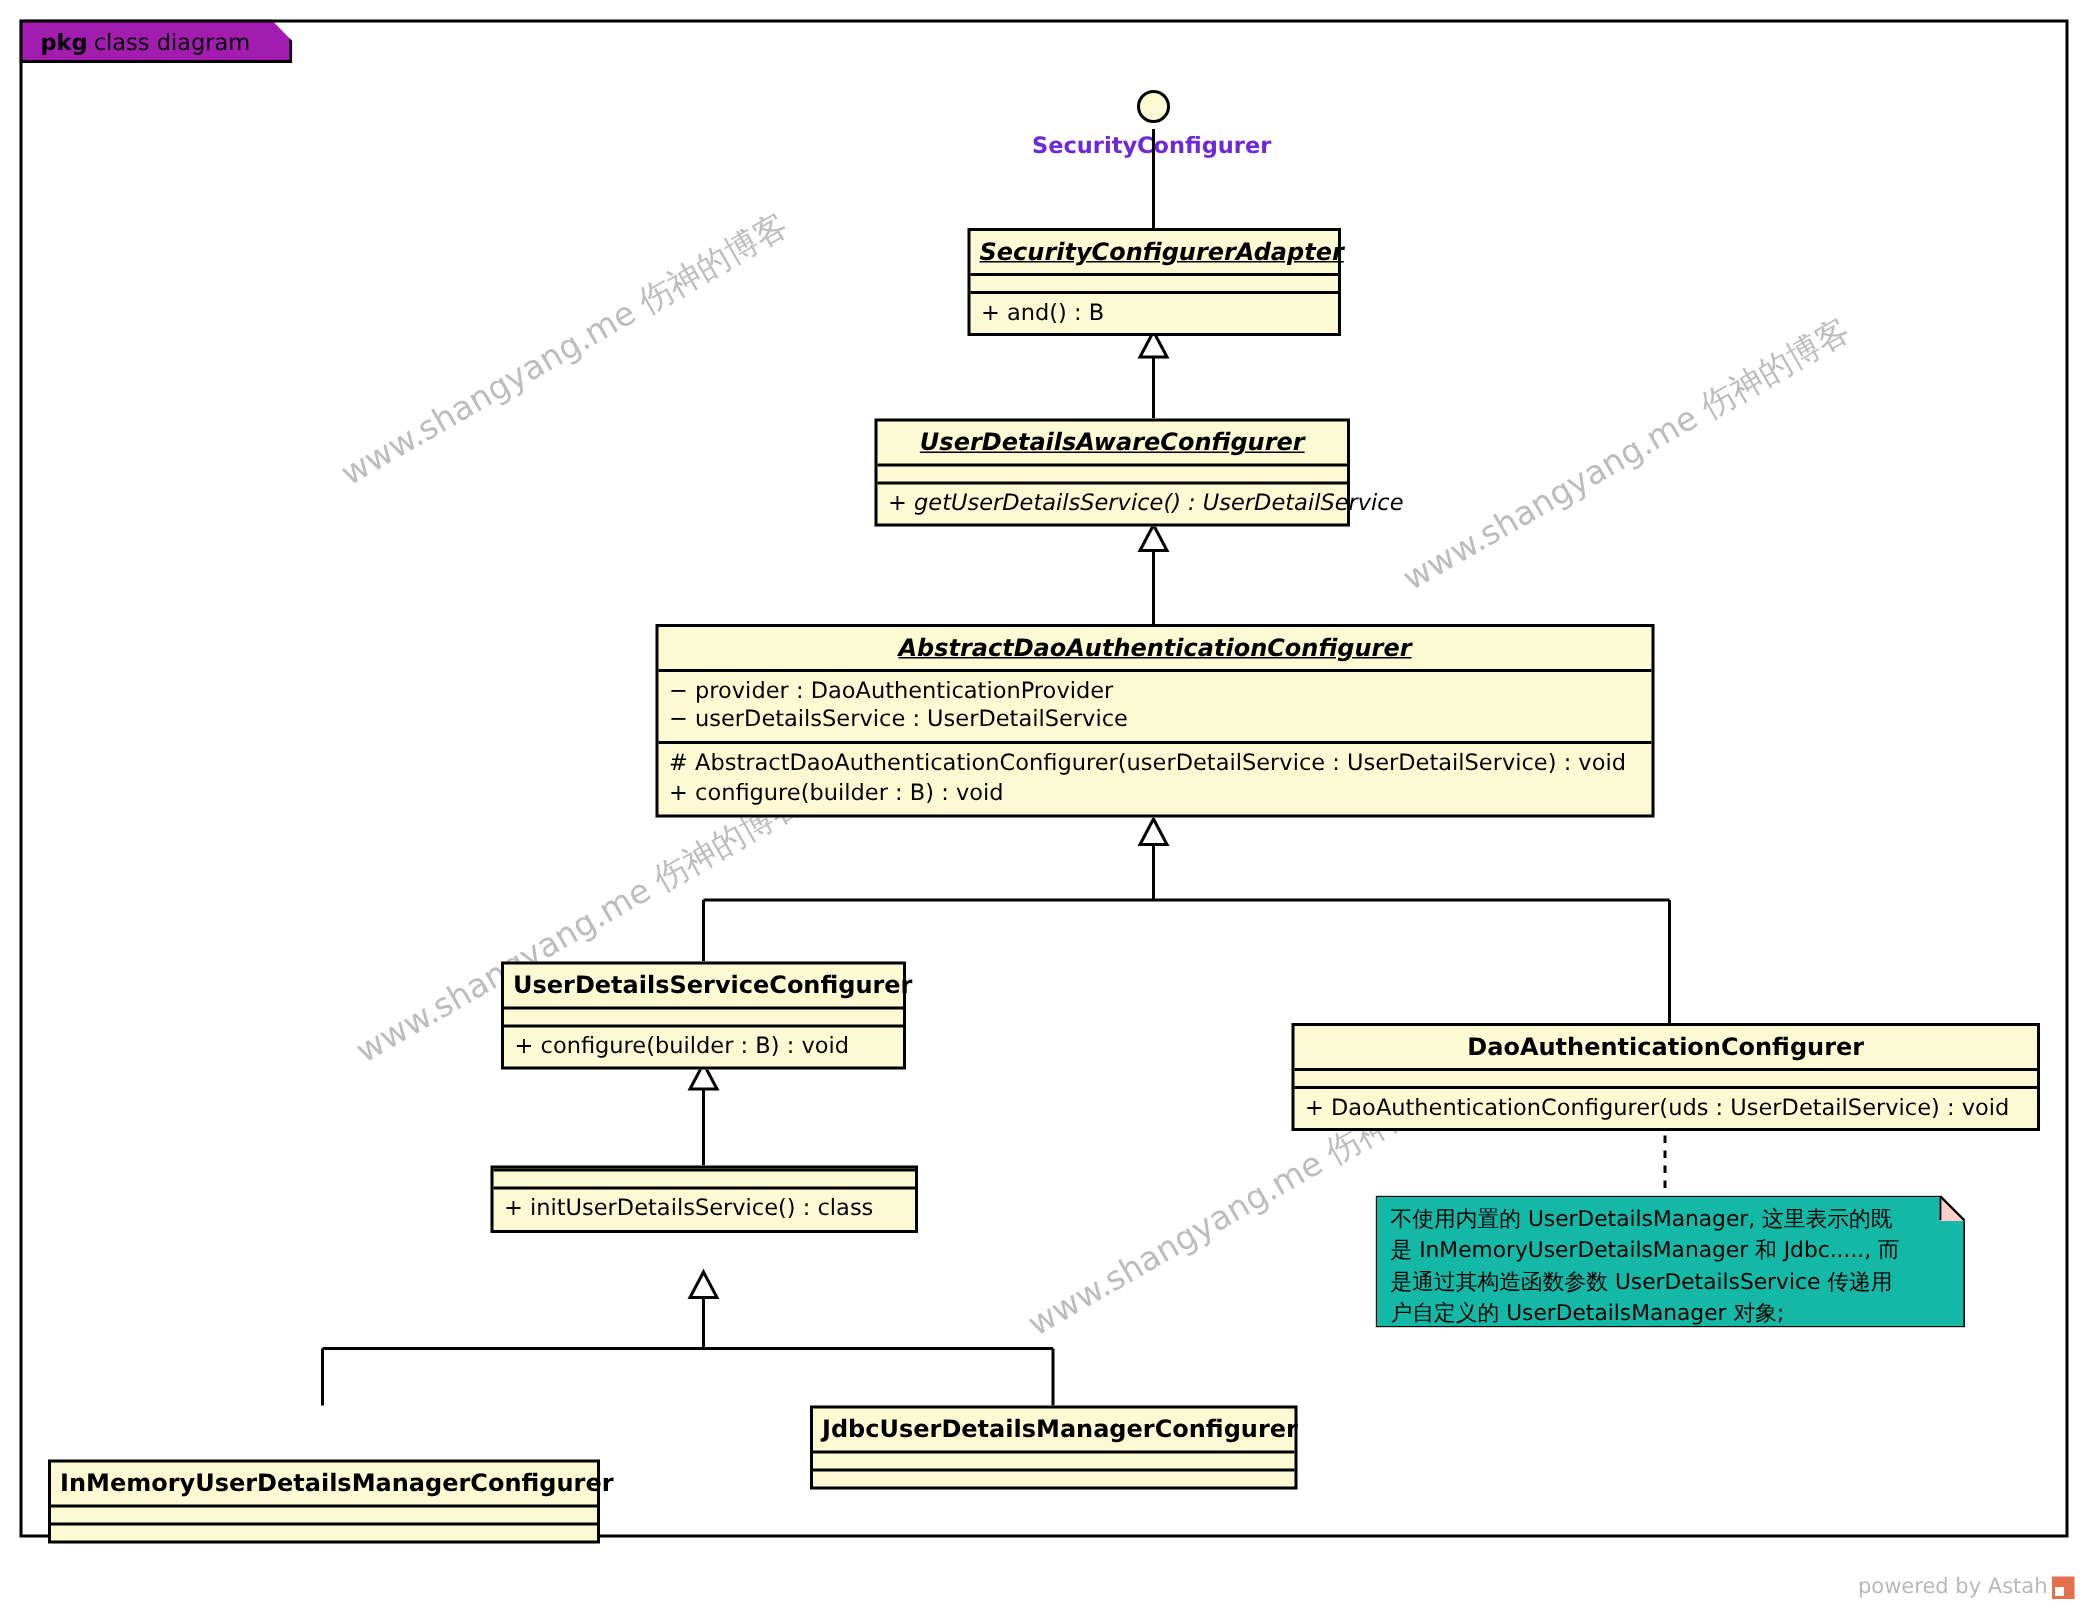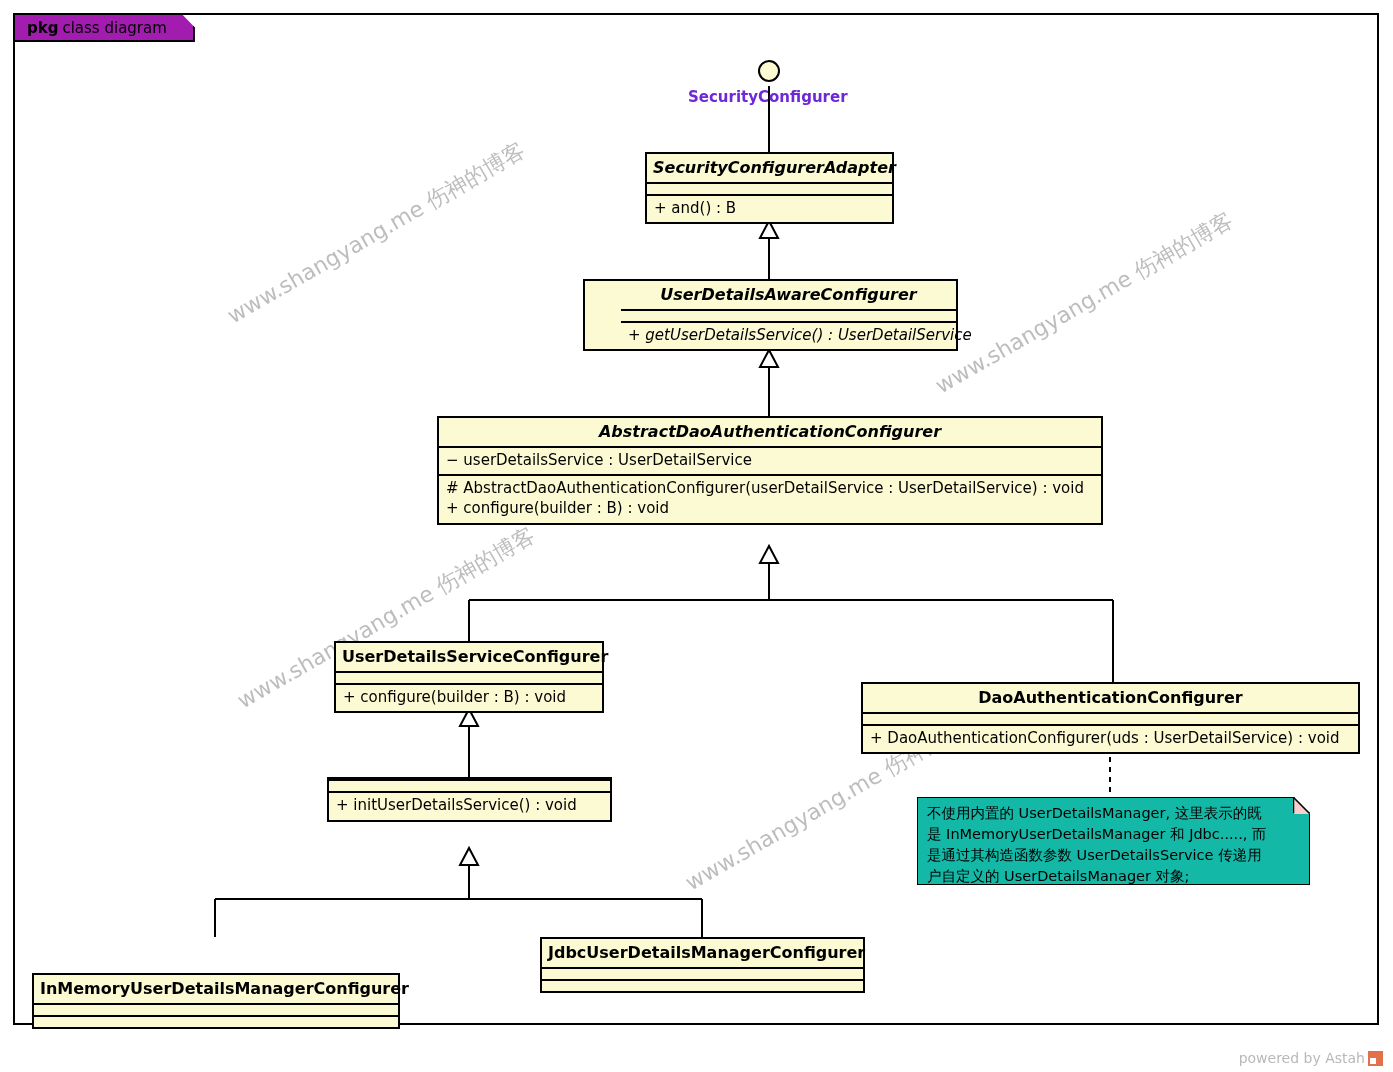--- a/index.html
+++ b/index.html
@@ -77,21 +77,21 @@
   }
   .uml-class .cname {
     text-align: center;
     font-weight: bold;
     font-size: 16px;
     color: #000;
     padding: 5px 6px 5px 6px;
     line-height: 1.1;
     white-space: nowrap;
   }
-  .uml-class.abstract .cname { font-style: italic; }
+  .uml-class.abstract .cname { font-style: italic; text-decoration: underline; }
   .uml-class .sep {
     border-top: 2px solid #000;
     height: 0;
   }
   .uml-class .compart {
     padding: 3px 7px 4px 7px;
     font-size: 15px;
     color: #000;
     line-height: 1.32;
     white-space: nowrap;
@@ -229,34 +229,35 @@
   <div class="uml-class abstract" style="left:645px; top:152px; width:249px;">
     <div class="cname">SecurityConfigurerAdapter</div>
     <div class="sep"></div>
     <div class="compart empty"></div>
     <div class="sep"></div>
     <div class="compart">
       <span class="note-line">+ and() : B</span>
     </div>
   </div>
 
-  <div class="uml-class abstract" style="left:583px; top:279px; width:375px;padding-left:36px;">
+  <div class="uml-class abstract" style="left:583px; top:279px; width:317px;">
     <div class="cname">UserDetailsAwareConfigurer</div>
     <div class="sep"></div>
     <div class="compart empty"></div>
     <div class="sep"></div>
     <div class="compart italic">
       <span class="note-line">+ getUserDetailsService() : UserDetailService</span>
     </div>
   </div>
 
   <div class="uml-class abstract" style="left:437px; top:416px; width:666px;">
     <div class="cname">AbstractDaoAuthenticationConfigurer</div>
     <div class="sep"></div>
     <div class="compart">
+      <span class="note-line">− provider : DaoAuthenticationProvider</span>
       <span class="note-line">− userDetailsService : UserDetailService</span>
     </div>
     <div class="sep"></div>
     <div class="compart">
       <span class="note-line"># AbstractDaoAuthenticationConfigurer(userDetailService : UserDetailService) : void</span>
       <span class="note-line">+ configure(builder : B) : void</span>
     </div>
   </div>
 
   <div class="uml-class" style="left:334px; top:641px; width:270px;">
@@ -277,21 +278,21 @@
     <div class="compart">
       <span class="note-line">+ DaoAuthenticationConfigurer(uds : UserDetailService) : void</span>
     </div>
   </div>
 
   <div class="uml-class" style="left:327px; top:777px; width:285px;">
     <div class="sep"></div>
     <div class="compart empty"></div>
     <div class="sep"></div>
     <div class="compart">
-      <span class="note-line">+ initUserDetailsService() : void</span>
+      <span class="note-line">+ initUserDetailsService() : class</span>
     </div>
   </div>
 
   <div class="uml-class" style="left:32px; top:937px; width:368px;margin-top:36px;">
     <div class="cname">InMemoryUserDetailsManagerConfigurer</div>
     <div class="sep"></div>
     <div class="compart empty"></div>
     <div class="sep"></div>
     <div class="compart empty"></div>
   </div>

